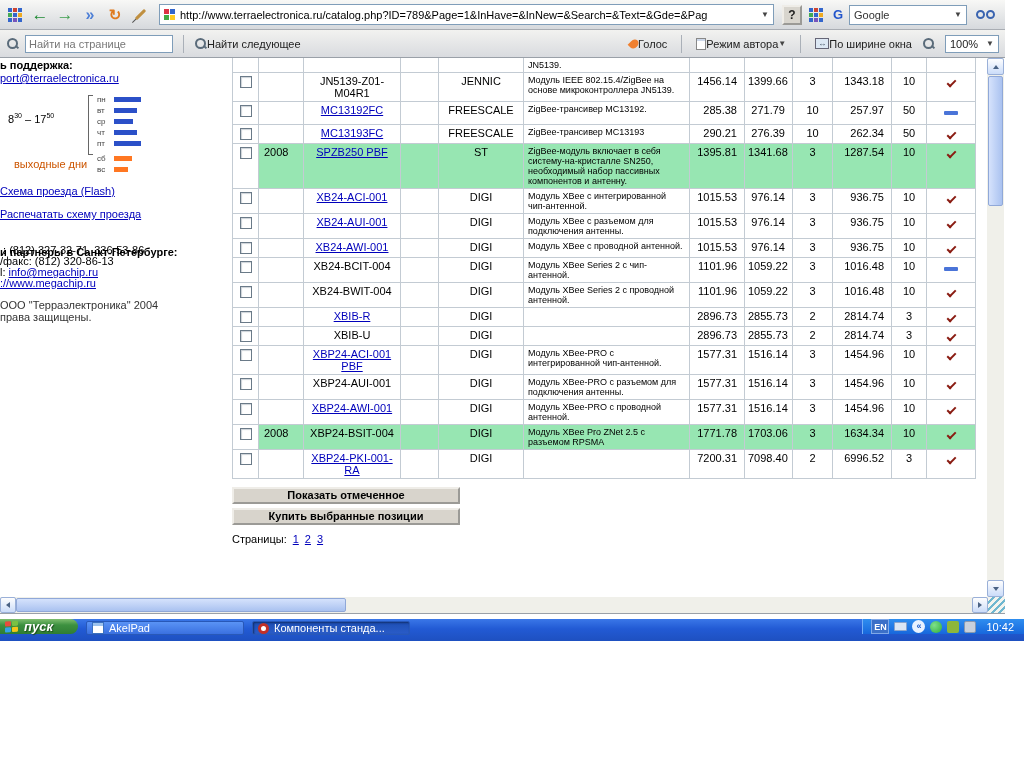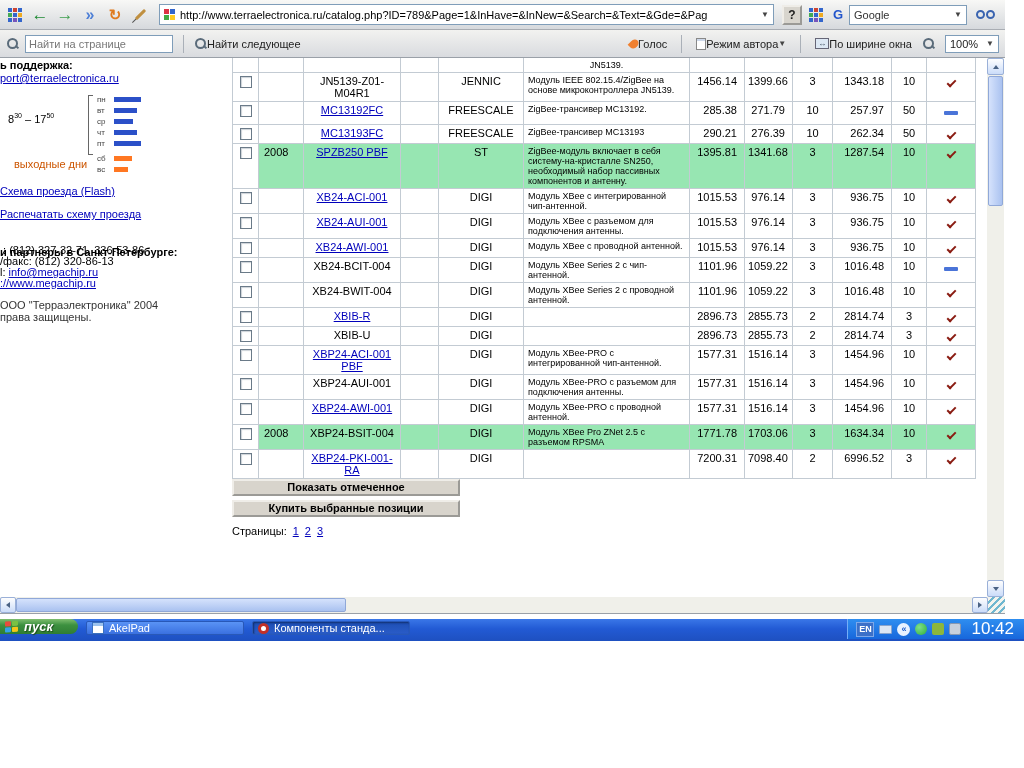--- a/index.html
+++ b/index.html
@@ -62,34 +62,34 @@
   .daybar{height:5px;background:#2b50c8;display:inline-block;}
   .daybar.orange{background:#ff7722;}
   .bracket{width:5px;height:60px;border:1px solid #666;border-right:none;}
   .orange-text{color:#cc5500;}
   .graytext{color:#333;}
 
   
   .main{position:absolute;left:232px;top:0;}
   table{border-collapse:collapse;table-layout:fixed;width:743px;font-size:11px;}
   td{border:1px solid #c3cbd3;vertical-align:top;padding:2px 3px;overflow:hidden;}
-  tr.partial td{height:14px;border-top:none;text-align:center;}
+  tr.partial td{height:14px;border-top:none;}
   tr.hl td{background:#97e6b2;}
   tr.hl td.c-check{background:#fff;}
   .c-part{text-align:center;word-wrap:break-word;}
   .plink{color:#0000bb;text-decoration:underline;cursor:pointer;}
   .c-mfr{text-align:center;}
   .c-desc{font-size:9px;line-height:10px;padding:2px 4px;white-space:normal;}
   .c-price{text-align:right;padding-right:7px;}
   .c-qty{text-align:center;}
   .c-year{padding-left:5px;}
   .cb{display:block;width:12px;height:12px;border:1px solid #6a7a88;background:#fff;margin:1px auto;box-shadow:inset 1px 1px 1px #cdd2d8;}
   .checkmark{width:9px;height:5px;border-left:2px solid #8a1c12;border-bottom:2px solid #8a1c12;transform:rotate(-45deg);margin:5px auto 4px;}
   .dashmark{width:14px;height:4px;background:#4a74d8;margin:7px auto;border-radius:1px;}
-  .btns{margin-top:0;}
+  .btns{margin-top:8px;}
   .wbtn{display:block;width:228px;height:17px;background:#d8d4cc;border:2px outset #efede8;font-size:11px;font-weight:bold;text-align:center;line-height:13px;color:#000;margin-bottom:4px;cursor:pointer;font-family:inherit;}
   .pages{font-size:11px;margin-top:8px;}
   .pages a{margin-left:6px;}
 
   
   .vscroll{position:absolute;left:987px;top:0;width:17px;height:539px;background:#f0f0ea;}
   .sbtn{position:absolute;width:17px;height:17px;background:linear-gradient(#fefefe,#cbdcf9);border:1px solid #9ab0d8;border-radius:2px;display:flex;align-items:center;justify-content:center;}
   .sbtn.h{width:16px;height:16px;}
   .tri-up{width:0;height:0;border-left:3px solid transparent;border-right:3px solid transparent;border-bottom:4px solid #4a6284;}
   .tri-down{width:0;height:0;border-left:3px solid transparent;border-right:3px solid transparent;border-top:4px solid #4a6284;}
@@ -112,21 +112,21 @@
   .akel-ic{width:12px;height:12px;background:#fff;border:1px solid #3a70c0;box-shadow:inset 0 3px 0 #9cc2ee;flex:0 0 auto;}
   .opera-ic{width:11px;height:11px;border:3px solid #c03028;border-radius:50%;background:#fff;flex:0 0 auto;}
   .tray{margin-left:auto;display:flex;align-items:center;gap:5px;background:linear-gradient(#2f8ef0,#1767dc);padding:0 10px 0 8px;border-left:1px solid #74aef8;}
   .enbox{width:18px;height:15px;background:#3c70c8;color:#fff;font-size:9px;font-weight:bold;display:flex;align-items:center;justify-content:center;border:1px solid #7fa8e8;cursor:pointer;}
   .kbd-ic{width:13px;height:9px;background:#dce6f4;border:1px solid #8aa4cc;border-radius:1px;}
   .chev{width:13px;height:13px;border-radius:50%;background:#e8f2ff;color:#1a5ac8;font-size:9px;font-weight:bold;display:flex;align-items:center;justify-content:center;line-height:1;cursor:pointer;}
   .ticon{width:12px;height:12px;border-radius:50%;display:block;cursor:pointer;}
   .t-green{background:radial-gradient(circle at 35% 35%,#7fe08a,#2fae3a);}
   .t-olive{background:#8db63c;border-radius:2px;}
   .t-gray{background:#c8d0dc;border-radius:2px;border:1px solid #8898b0;}
-  .clock{color:#fff;font-size:17px;margin-left:5px;}
+  .clock{color:#fff;font-size:11px;margin-left:5px;}
 </style>
 </head>
 <body>
 
 <div class="screen">
   <div class="window">
 
     <div class="toolbar-top">
       <span class="tbtn">
           <span class="gridicon">

